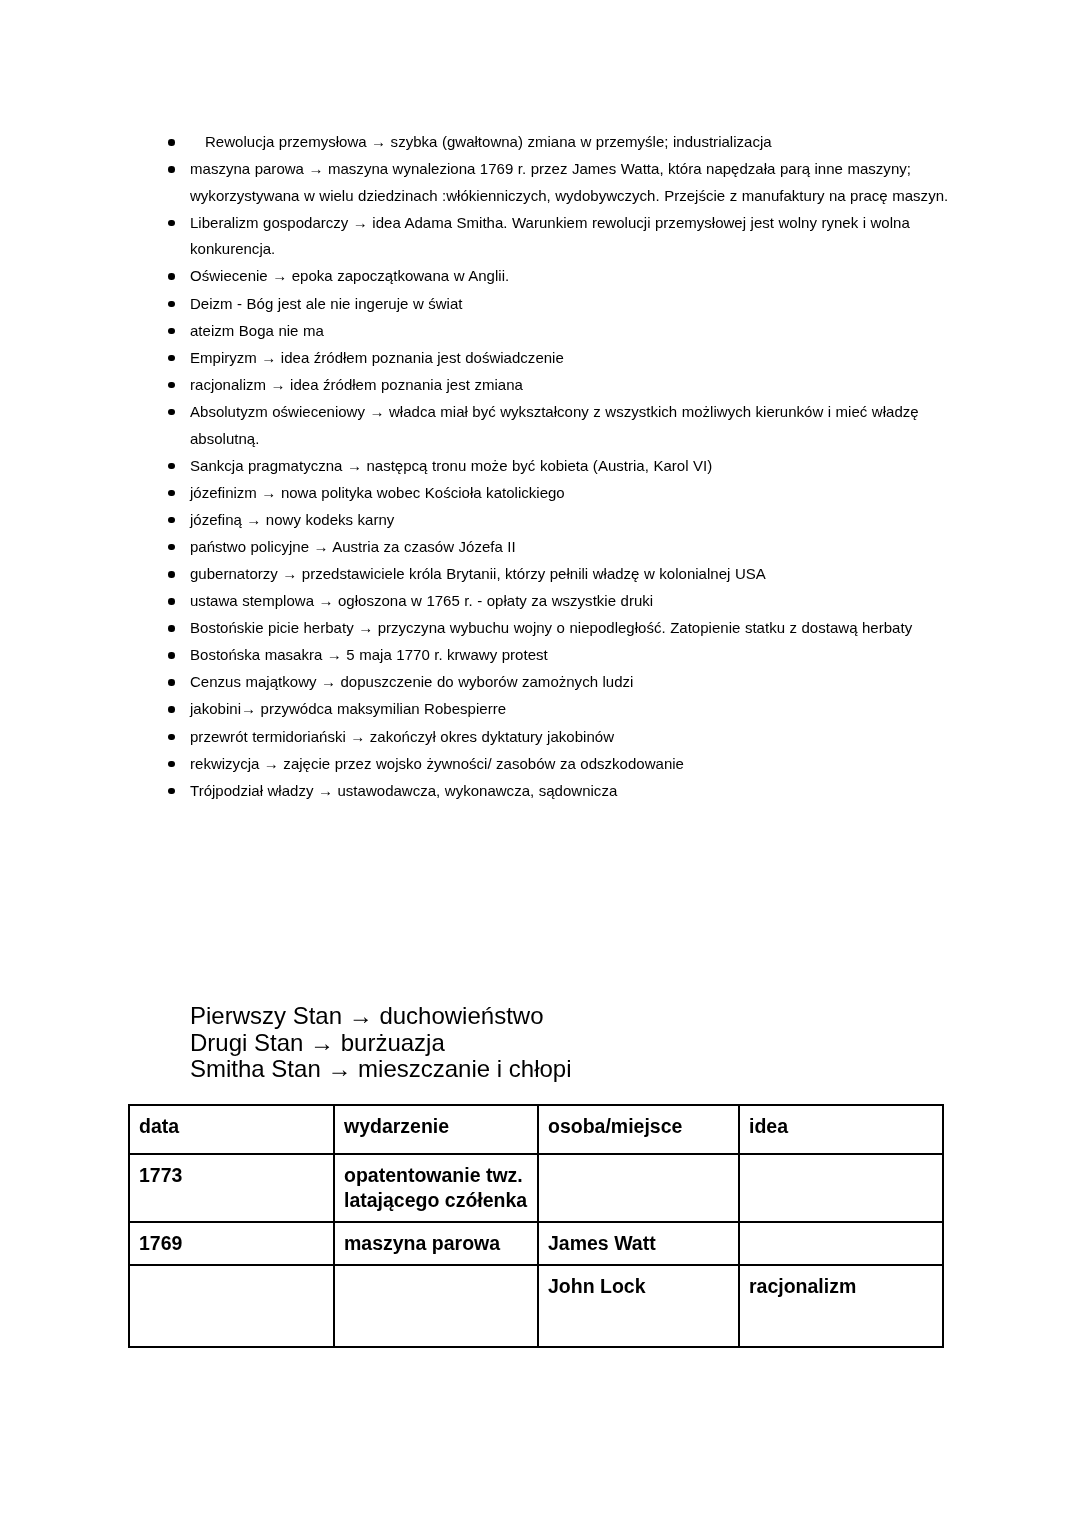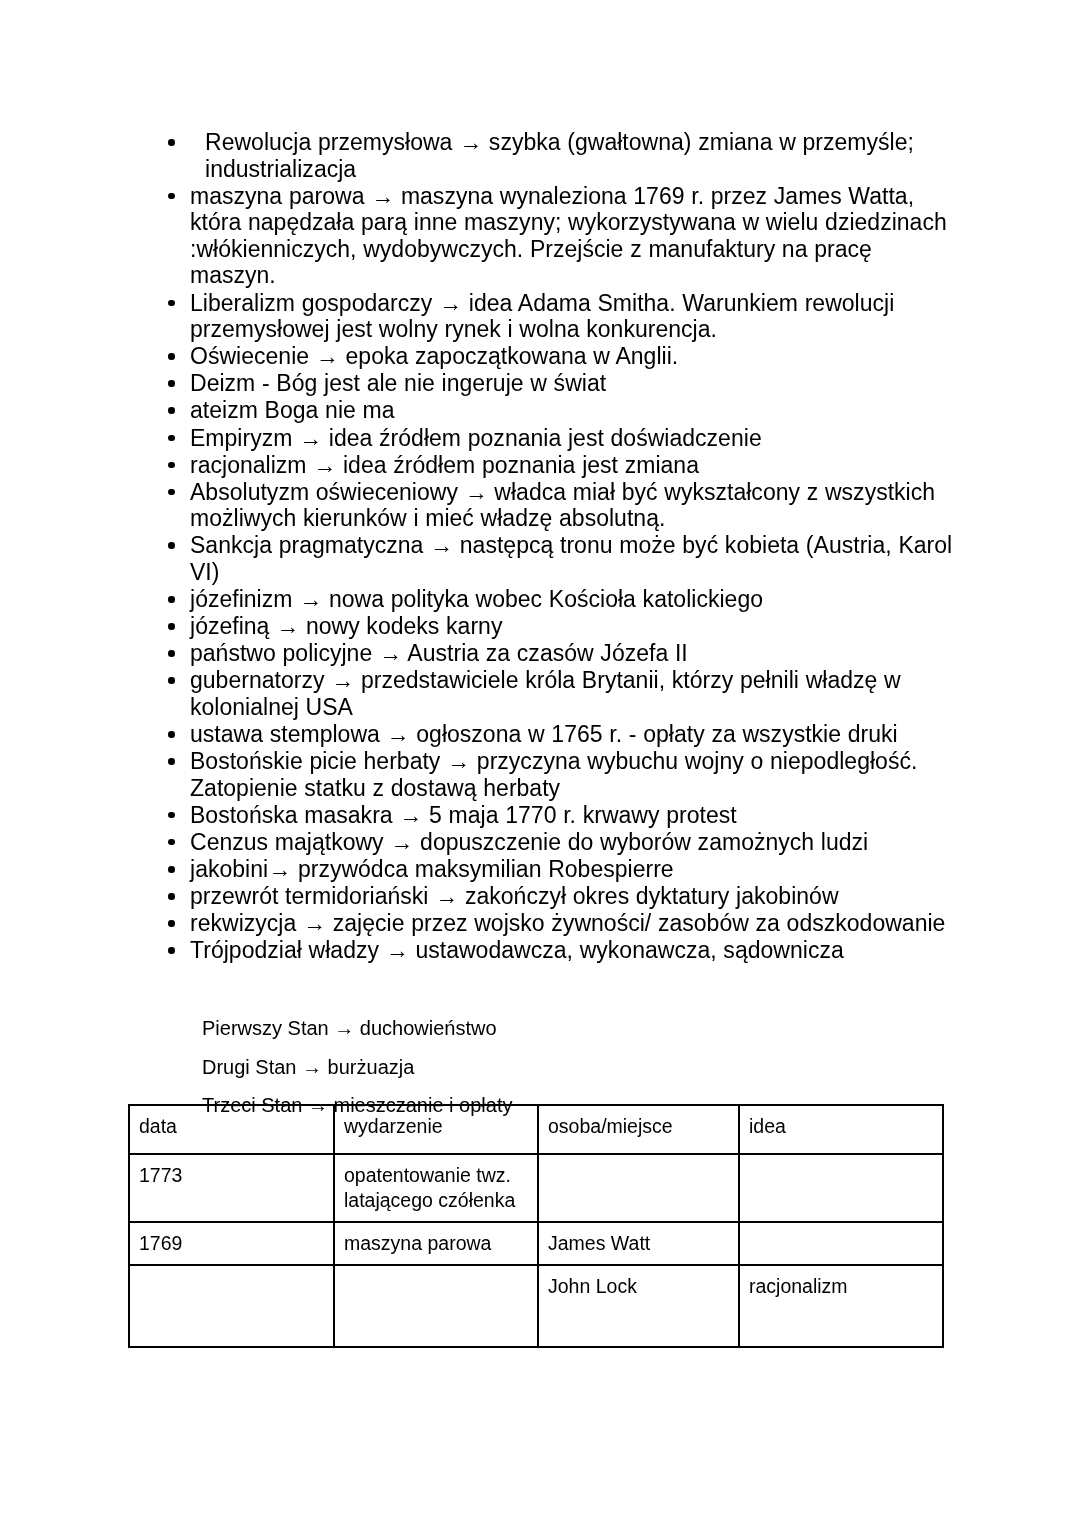--- a/index.html
+++ b/index.html
@@ -33,21 +33,21 @@
     left: 168px;
     top: 129px;
     width: 790px;
     margin: 0;
     padding: 0;
     list-style: none;
   }
   .note-item {
     position: relative;
     padding-left: 22px;
-    font-size: 23px;
+    font-size: 15px;
     line-height: 26.6px;
     letter-spacing: 0.02px;
     word-spacing: 0.3px;
     margin: 0 0 0.5px 0;
     text-align: left;
   }
   .note-item::before {
     content: "";
     position: absolute;
     left: 0px;
@@ -67,42 +67,42 @@
   }
 
   
   .estates {
     position: absolute;
     left: 190px;
     top: 1003px;
     width: 600px;
   }
   .estate-line {
-    font-size: 20px;
+    font-size: 24px;
     line-height: 26.6px;
-    margin: 12px;
+    margin: 0;
     white-space: nowrap;
   }
 
   
   .facts-table {
     position: absolute;
     left: 128px;
     top: 1104px;
     width: 814px;
     border-collapse: collapse;
     table-layout: fixed;
   }
   .facts-table td {
     border: 2.2px solid #000000;
     padding: 8px 0 8px 9px;
     font-size: 19.5px;
     line-height: 25px;
     vertical-align: top;
-    font-weight: normal;
+    font-weight: bold;
   }
   .facts-table col.c1 { width: 205px; }
   .facts-table col.c2 { width: 204px; }
   .facts-table col.c3 { width: 201px; }
   .facts-table col.c4 { width: 204px; }
 
   .row-head td { height: 49px; }
   .row-tall td  { height: 65px; }
   .row-short td { height: 40px; }
   .row-last td  { height: 82px; }
@@ -135,21 +135,21 @@
       <li class="note-item"><span class="note-text">Cenzus majątkowy → dopuszczenie do wyborów zamożnych ludzi</span></li>
       <li class="note-item"><span class="note-text">jakobini→ przywódca maksymilian Robespierre</span></li>
       <li class="note-item"><span class="note-text">przewrót termidoriański → zakończył okres dyktatury jakobinów</span></li>
       <li class="note-item"><span class="note-text">rekwizycja → zajęcie przez wojsko żywności/ zasobów za odszkodowanie</span></li>
       <li class="note-item"><span class="note-text">Trójpodział władzy → ustawodawcza, wykonawcza, sądownicza</span></li>
     </ul>
 
   <div class="estates">
       <div class="estate-line">Pierwszy Stan → duchowieństwo</div>
       <div class="estate-line">Drugi Stan → burżuazja</div>
-      <div class="estate-line">Trzeci Stan → mieszczanie i opłaty</div>
+      <div class="estate-line">Smitha Stan → mieszczanie i chłopi</div>
     </div>
 
   <table class="facts-table">
     <colgroup>
       <col class="c1">
         <col class="c2">
         <col class="c3">
         <col class="c4">
     </colgroup>
     <tbody>

